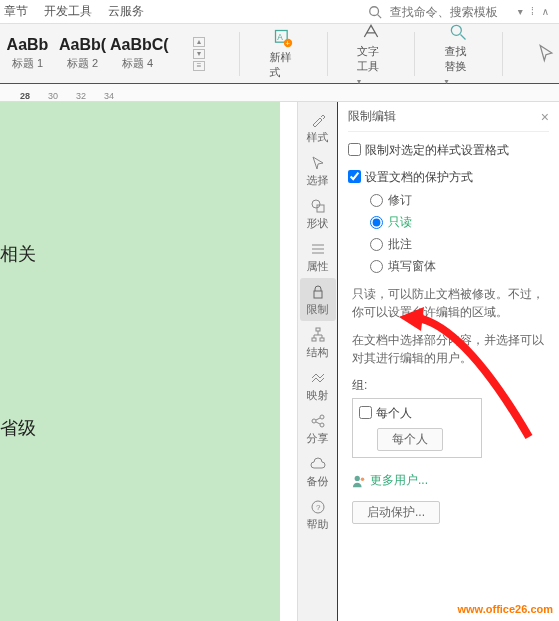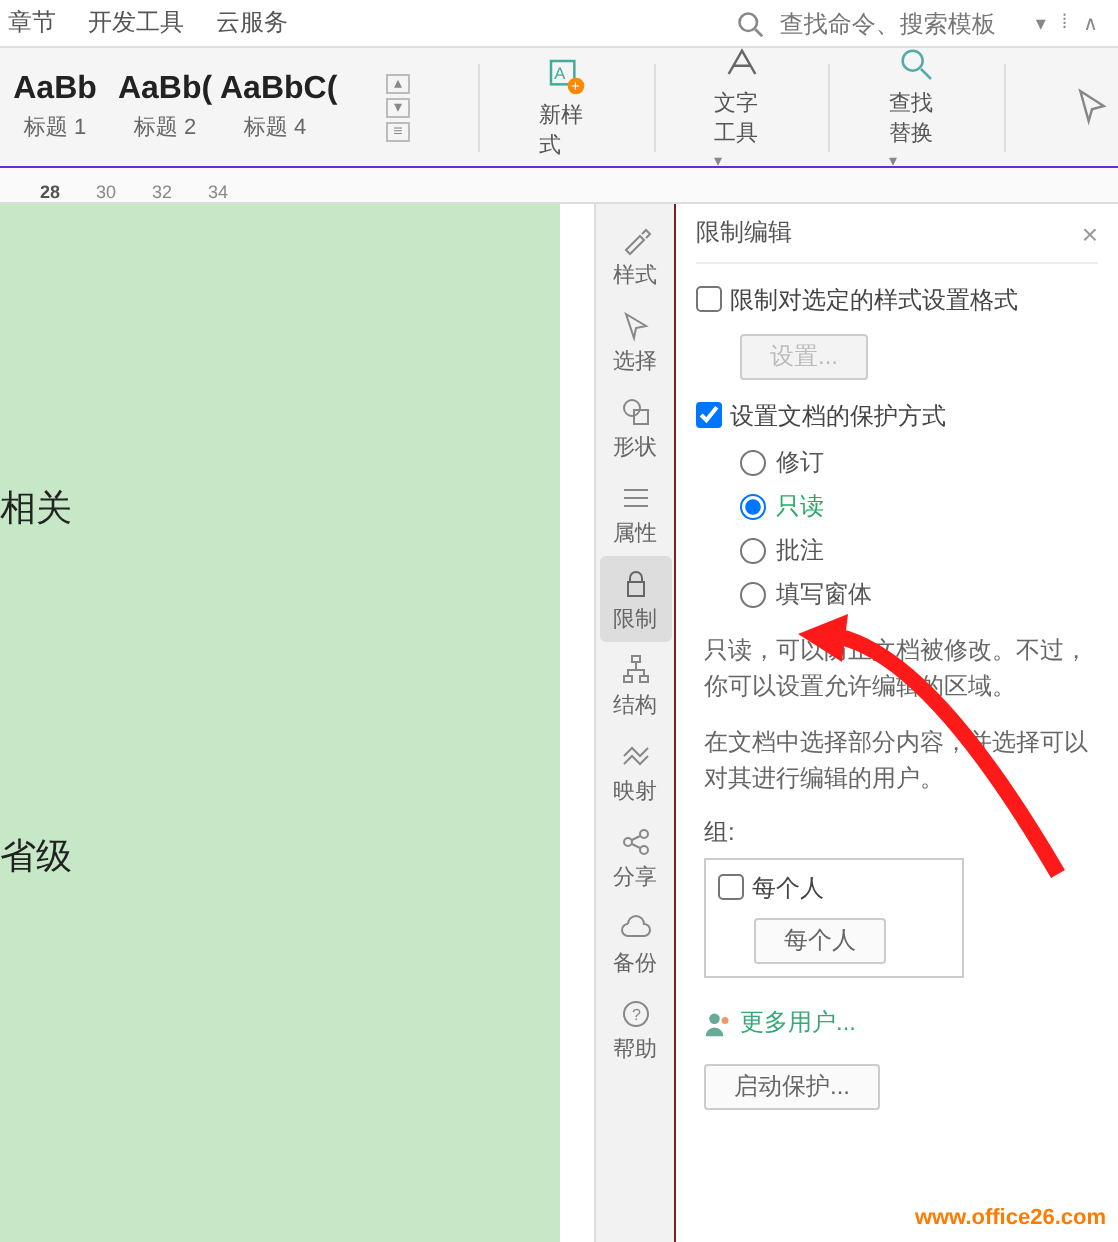--- a/index.html
+++ b/index.html
@@ -212,23 +212,20 @@
     <div class="panel-title">
       <span>限制编辑</span>
       <span class="closex">×</span>
     </div>
 
     <div class="section">
       <label class="chk">
         <input type="checkbox" style="">
         <span>限制对选定的样式设置格式</span>
       </label>
-      <div style="margin:8px 0 0 22px;">
-        <span class="btn disabled">设置...</span>
-      </div>
     </div>
 
     <div class="section">
       <label class="chk">
         <input type="checkbox" checked="" style="">
         <span>设置文档的保护方式</span>
       </label>
       <div class="radios">
         <label class="radio">
             <input type="radio" name="pm" style="">

